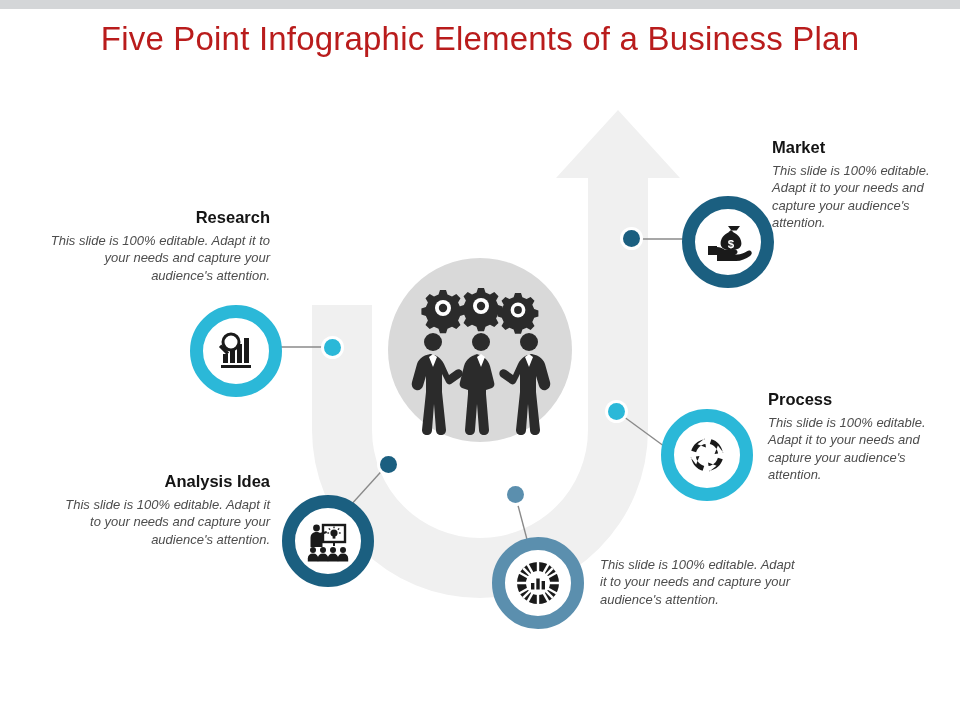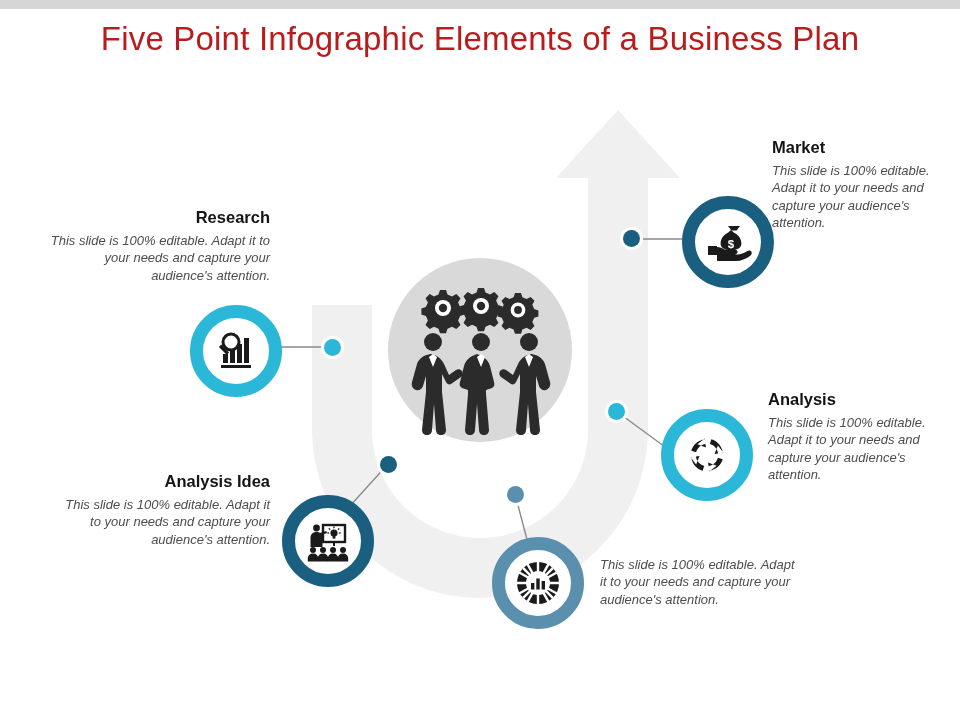--- a/index.html
+++ b/index.html
@@ -313,21 +313,21 @@
     <p class="txt-head">Analysis Idea</p>
     <p class="txt-body">This slide is 100% editable. Adapt it to your needs and capture your audience's attention.</p>
   </div>
 
   <div class="txt-block align-left" id="block-income">
     <p class="txt-head">Market</p>
     <p class="txt-body">This slide is 100% editable. Adapt it to your needs and capture your audience's attention.</p>
   </div>
 
   <div class="txt-block align-left" id="block-process">
-    <p class="txt-head">Analysis</p>
+    <p class="txt-head">Process</p>
     <p class="txt-body">This slide is 100% editable. Adapt it to your needs and capture your audience's attention.</p>
   </div>
 
   <div class="txt-block align-left" id="block-market">
     <p class="txt-body">This slide is 100% editable. Adapt it to your needs and capture your audience's attention.</p>
   </div>
 
 </div>
 
 </body></html>

